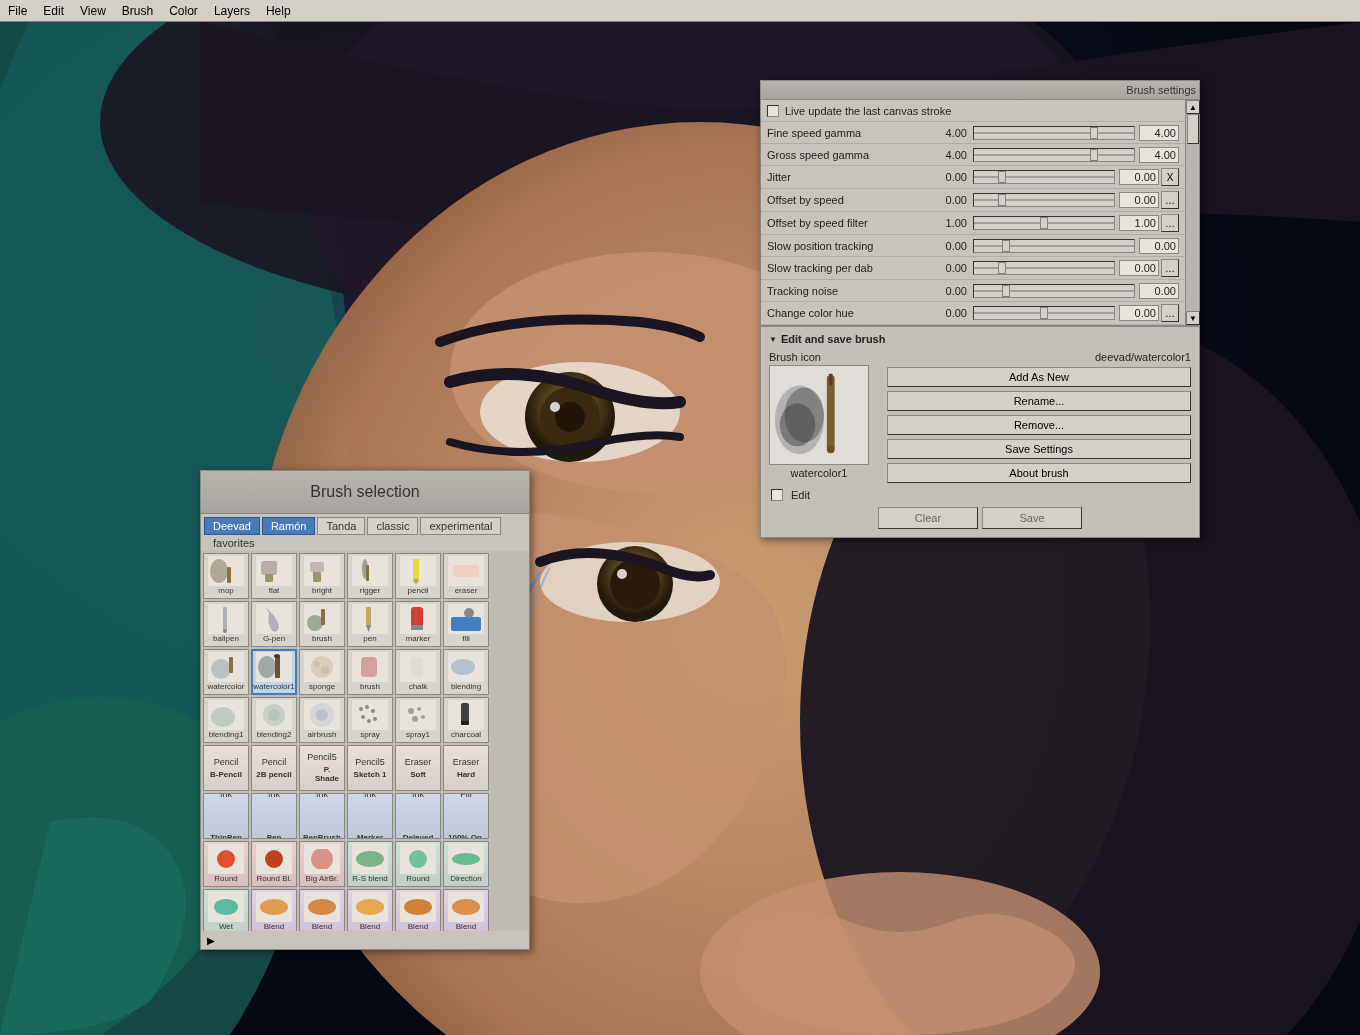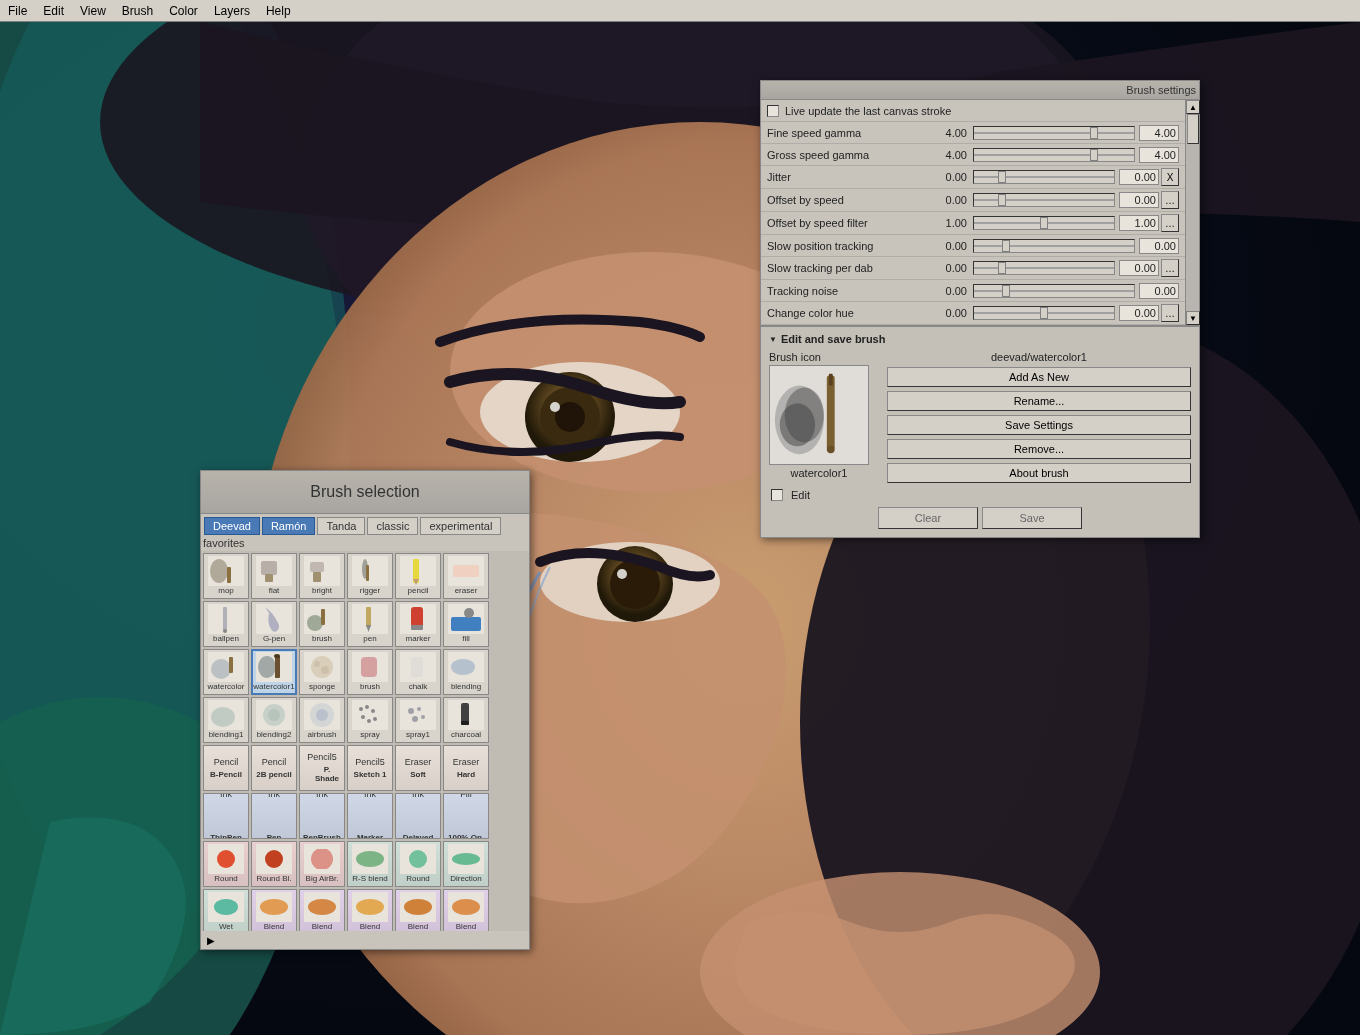--- a/index.html
+++ b/index.html
@@ -64,21 +64,21 @@
       border: 1px solid #888;
       background: #d4d0c8;
       color: #333;
     }
     .brush-tab.active {
       background: #4a7ab5;
       color: #fff;
       border-color: #2a5a95;
     }
     #brush-favorites {
-      padding: 2px 2px;
+      padding: 2px 12px;
       font-size: 11px;
       color: #333;
       background: #c8c4bc;
     }
     #brush-grid-container {
       height: 380px;
       overflow-y: scroll;
       background: #c0bcb4;
       margin: 0;
       padding: 2px;
@@ -300,21 +300,21 @@
 
     #brush-right-controls {
       flex: 1;
       display: flex;
       flex-direction: column;
       gap: 4px;
     }
     .brush-path-label {
       font-size: 11px;
       color: #222;
-      text-align: center;
+      text-align: right;
     }
     .action-btn {
       width: 100%;
       padding: 3px 8px;
       font-size: 11px;
       background: #d4d0c8;
       border: 1px outset #888;
       cursor: pointer;
       text-align: center;
     }
@@ -992,22 +992,22 @@
             <ellipse cx="62" cy="85" rx="4" ry="4" fill="#6a5028"></ellipse>
           </svg>
         </div>
         <div id="brush-name-under">watercolor1</div>
       </div>
 
       <div id="brush-right-controls">
         <div class="brush-path-label">deevad/watercolor1</div>
         <button class="action-btn">Add As New</button>
         <button class="action-btn">Rename...</button>
+        <button class="action-btn">Remove...</button>
         <button class="action-btn">Save Settings</button>
-        <button class="action-btn">Remove...</button>
         <button class="action-btn">About brush</button>
       </div>
     </div>
 
     <div id="edit-row">
       <div class="checkbox-style" style="margin-right:4px;"></div>
       <span class="edit-label">Edit</span>
     </div>
 
     <div id="clear-save-row">

